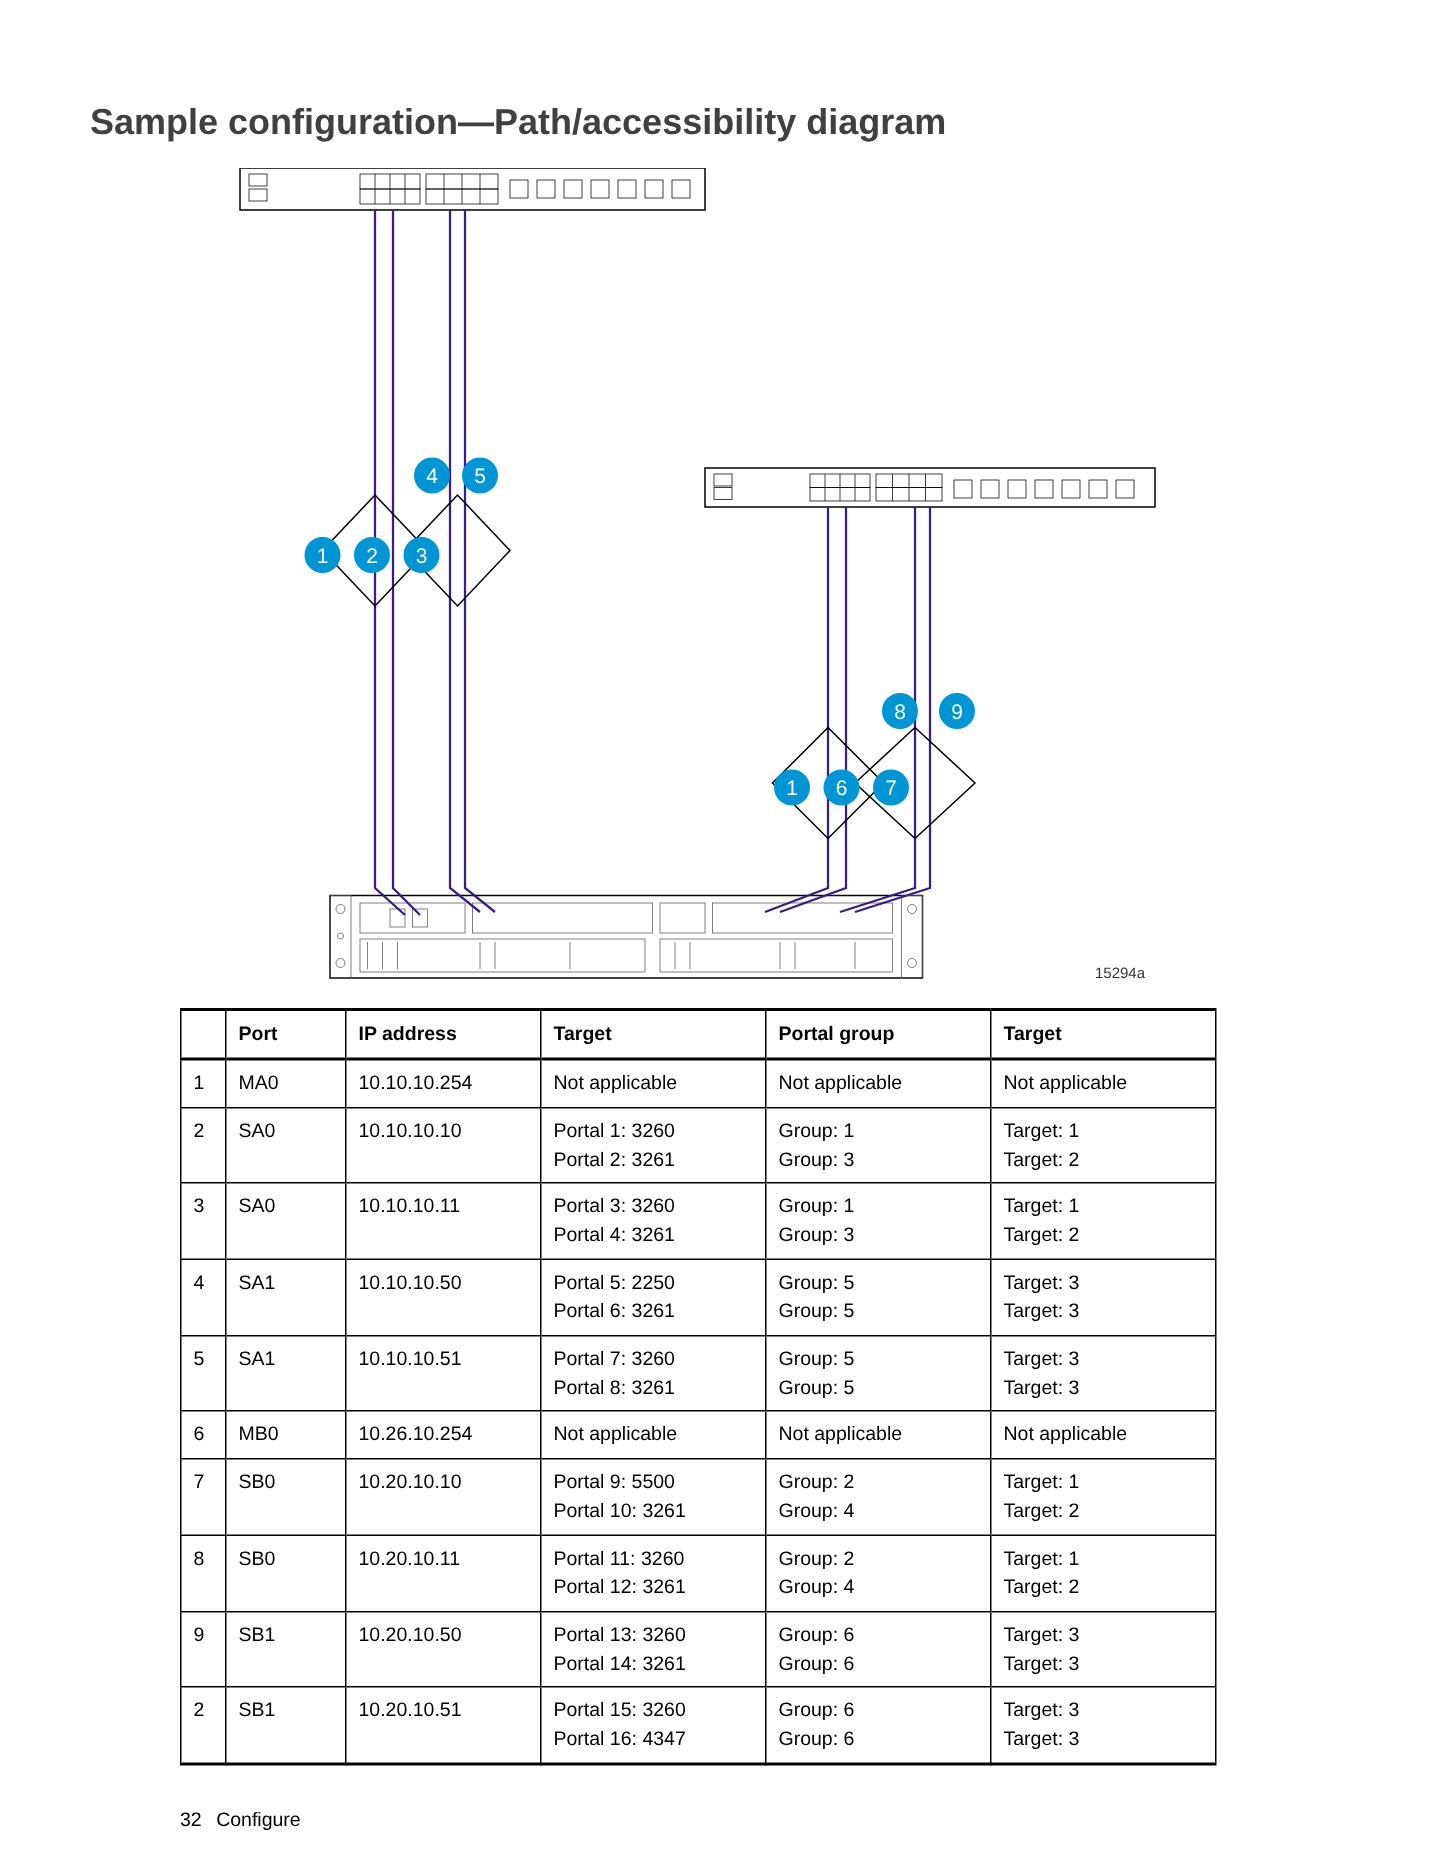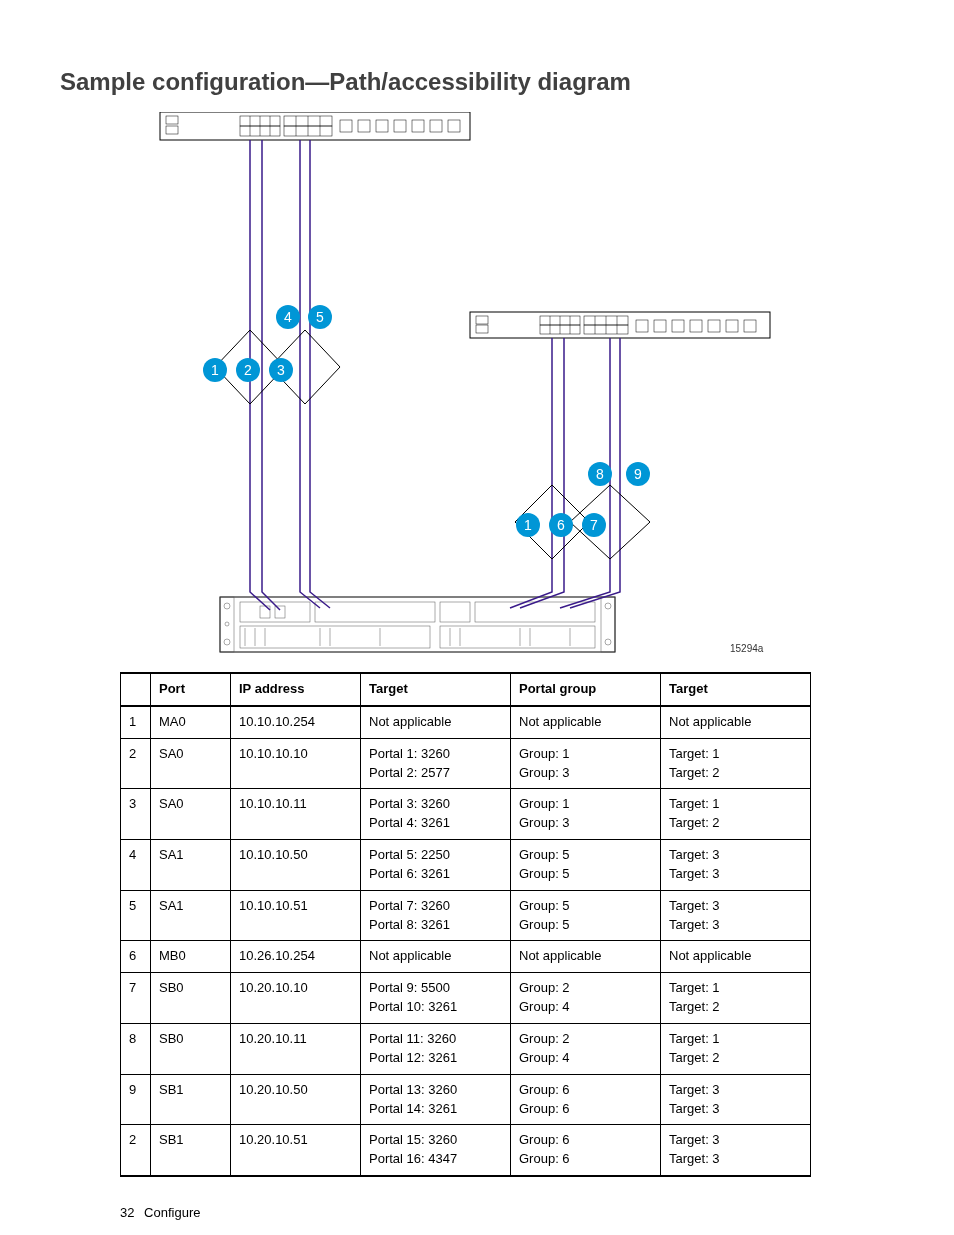--- a/index.html
+++ b/index.html
@@ -319,21 +319,21 @@
             <td>Not applicable</td>
             <td>Not applicable</td>
           </tr>
           <tr>
             <td>2</td>
             <td>SA0</td>
             <td>10.10.10.10</td>
             <td>
               <div class="multi">
                 <div>Portal 1: 3260</div>
-                <div>Portal 2: 2577</div>
+                <div>Portal 2: 3261</div>
               </div>
             </td>
             <td>
               <div class="multi">
                 <div>Group: 1</div>
                 <div>Group: 3</div>
               </div>
             </td>
             <td>
               <div class="multi">

